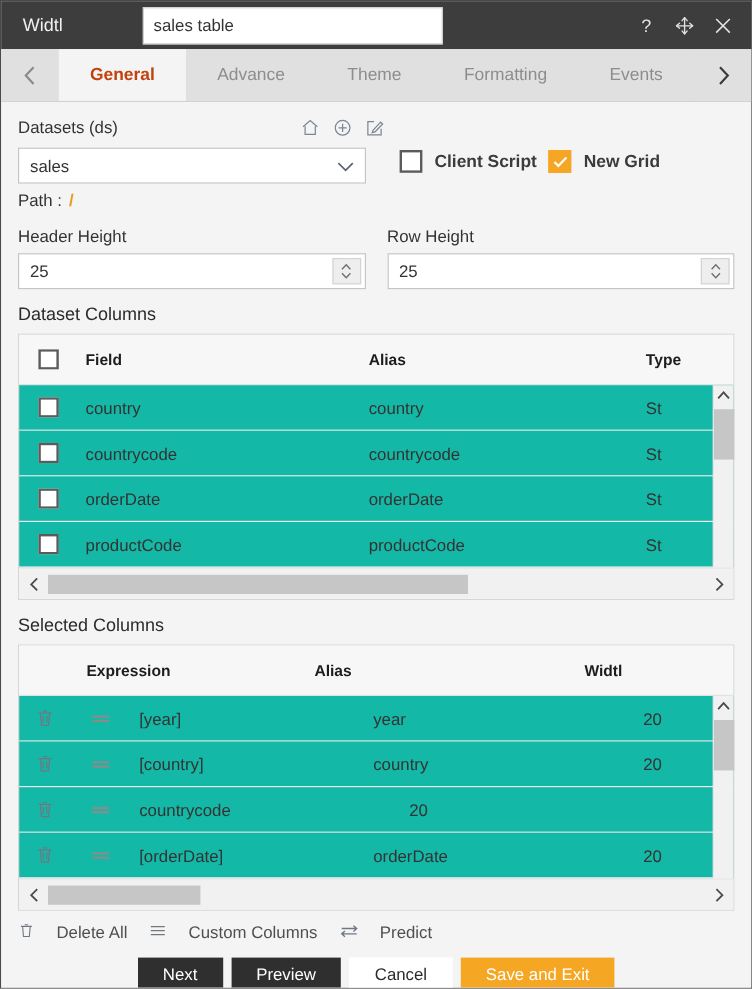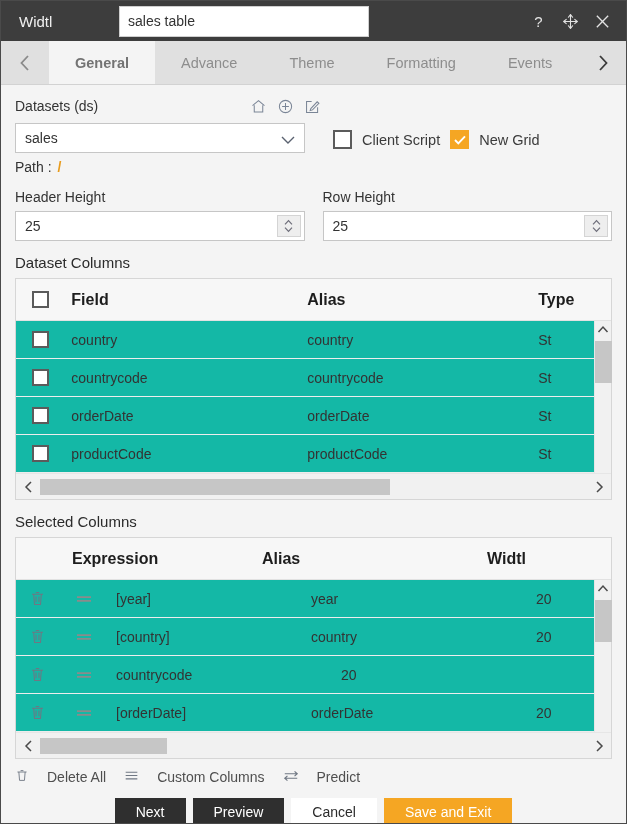--- a/index.html
+++ b/index.html
@@ -49,21 +49,21 @@
     width: 48px; display: flex; align-items: center; justify-content: center;
     background: #e0e0e0; color: #6b6b6b; cursor: pointer;
   }
   .tab-arrow.right { color: #3b3b3b; margin-left: auto; width: 47px; }
   .tabs { display: flex; align-items: stretch; }
   .tab {
     padding: 0 26px; display: flex; align-items: center; justify-content: center;
     font-size: 14.5px; color: #8d8d8d; background: #e0e0e0; cursor: pointer;
     white-space: nowrap;
   }
-  .tab.active { background: #f4f4f4; color: #737373; font-weight: bold; }
+  .tab.active { background: #f4f4f4; color: #c2410c; font-weight: bold; }
 
   
   .body { flex: 1 1 auto; background: #f4f4f4; padding: 10px 14px 0 14px; overflow: hidden; position: relative; }
 
   .field-label { font-size: 14px; color: #333; }
   .row-ds { display: flex; align-items: center; gap: 4px; height: 22px; }
   .ds-icons { display: flex; align-items: center; gap: 10px; margin-left: 148px; color: #7a8596; }
   .ds-icons span { cursor: pointer; display: flex; }
 
   .select-wrap { position: relative; width: 290px; margin-top: 6px; }
@@ -71,21 +71,21 @@
     width: 290px; height: 30px; background: #fff; border: 1px solid #c6c6c6;
     font-size: 14px; color: #333; padding: 0 28px 0 9px; display: flex; align-items: center;
     cursor: pointer;
   }
   .chev-down { position: absolute; right: 9px; top: 9px; pointer-events: none; color: #5a6270; }
 
   .path-row { margin-top: 6px; font-size: 14px; color: #333; }
   .path-row b { font-weight: normal; }
   .path-val { color: #e89b1c; font-weight: bold; margin-left: 6px; }
 
-  .checks { display: flex; align-items: center; gap: 10px; margin-left: 28px; margin-top: 13px; }
+  .checks { display: flex; align-items: center; gap: 10px; margin-left: 28px; margin-top: 8px; font-weight: bold; }
   .chk {
     width: 19px; height: 19px; border: 2px solid #5b5b5b; background: #fff;
     display: inline-flex; align-items: center; justify-content: center; cursor: pointer;
   }
   .chk.on { background: #f5a623; border-color: #f5a623; }
   .chk-label { font-size: 14.5px; color: #3b3b3b; }
 
   .two-col { display: flex; gap: 18px; margin-top: 14px; }
   .col { flex: 1 1 0; }
   .num-wrap { position: relative; margin-top: 6px; }
@@ -100,21 +100,21 @@
     align-items: center; justify-content: center; cursor: pointer; color: #6e6e7a;
   }
 
   .section-title { font-size: 15px; color: #2b2b2b; margin: 13px 0 7px 0; }
 
   
   .grid { border: 1px solid #d6d6d6; background: #fff; position: relative; }
   .grid-head {
     display: flex; align-items: center; height: 42px;
     background: #f7f7f7; border-bottom: 1px solid #e2e2e2;
-    font-size: 16px; font-weight: bold; color: #1d1d1d;
+    font-size: 13px; font-weight: bold; color: #1d1d1d;
   }
   .grid-row {
     display: flex; align-items: center; height: 38px;
     border-bottom: 1px solid #ededed; font-size: 14px; color: #333;
     background: #14b8a6;
   }
   .grid-row:last-of-type { border-bottom: none; }
   .cell { padding: 0 6px; overflow: hidden; white-space: nowrap; }
   .c-check { width: 50px; display: flex; justify-content: center; }
   .c-del  { width: 42px; display: flex; justify-content: center; color: #6f7783; cursor: pointer; }

